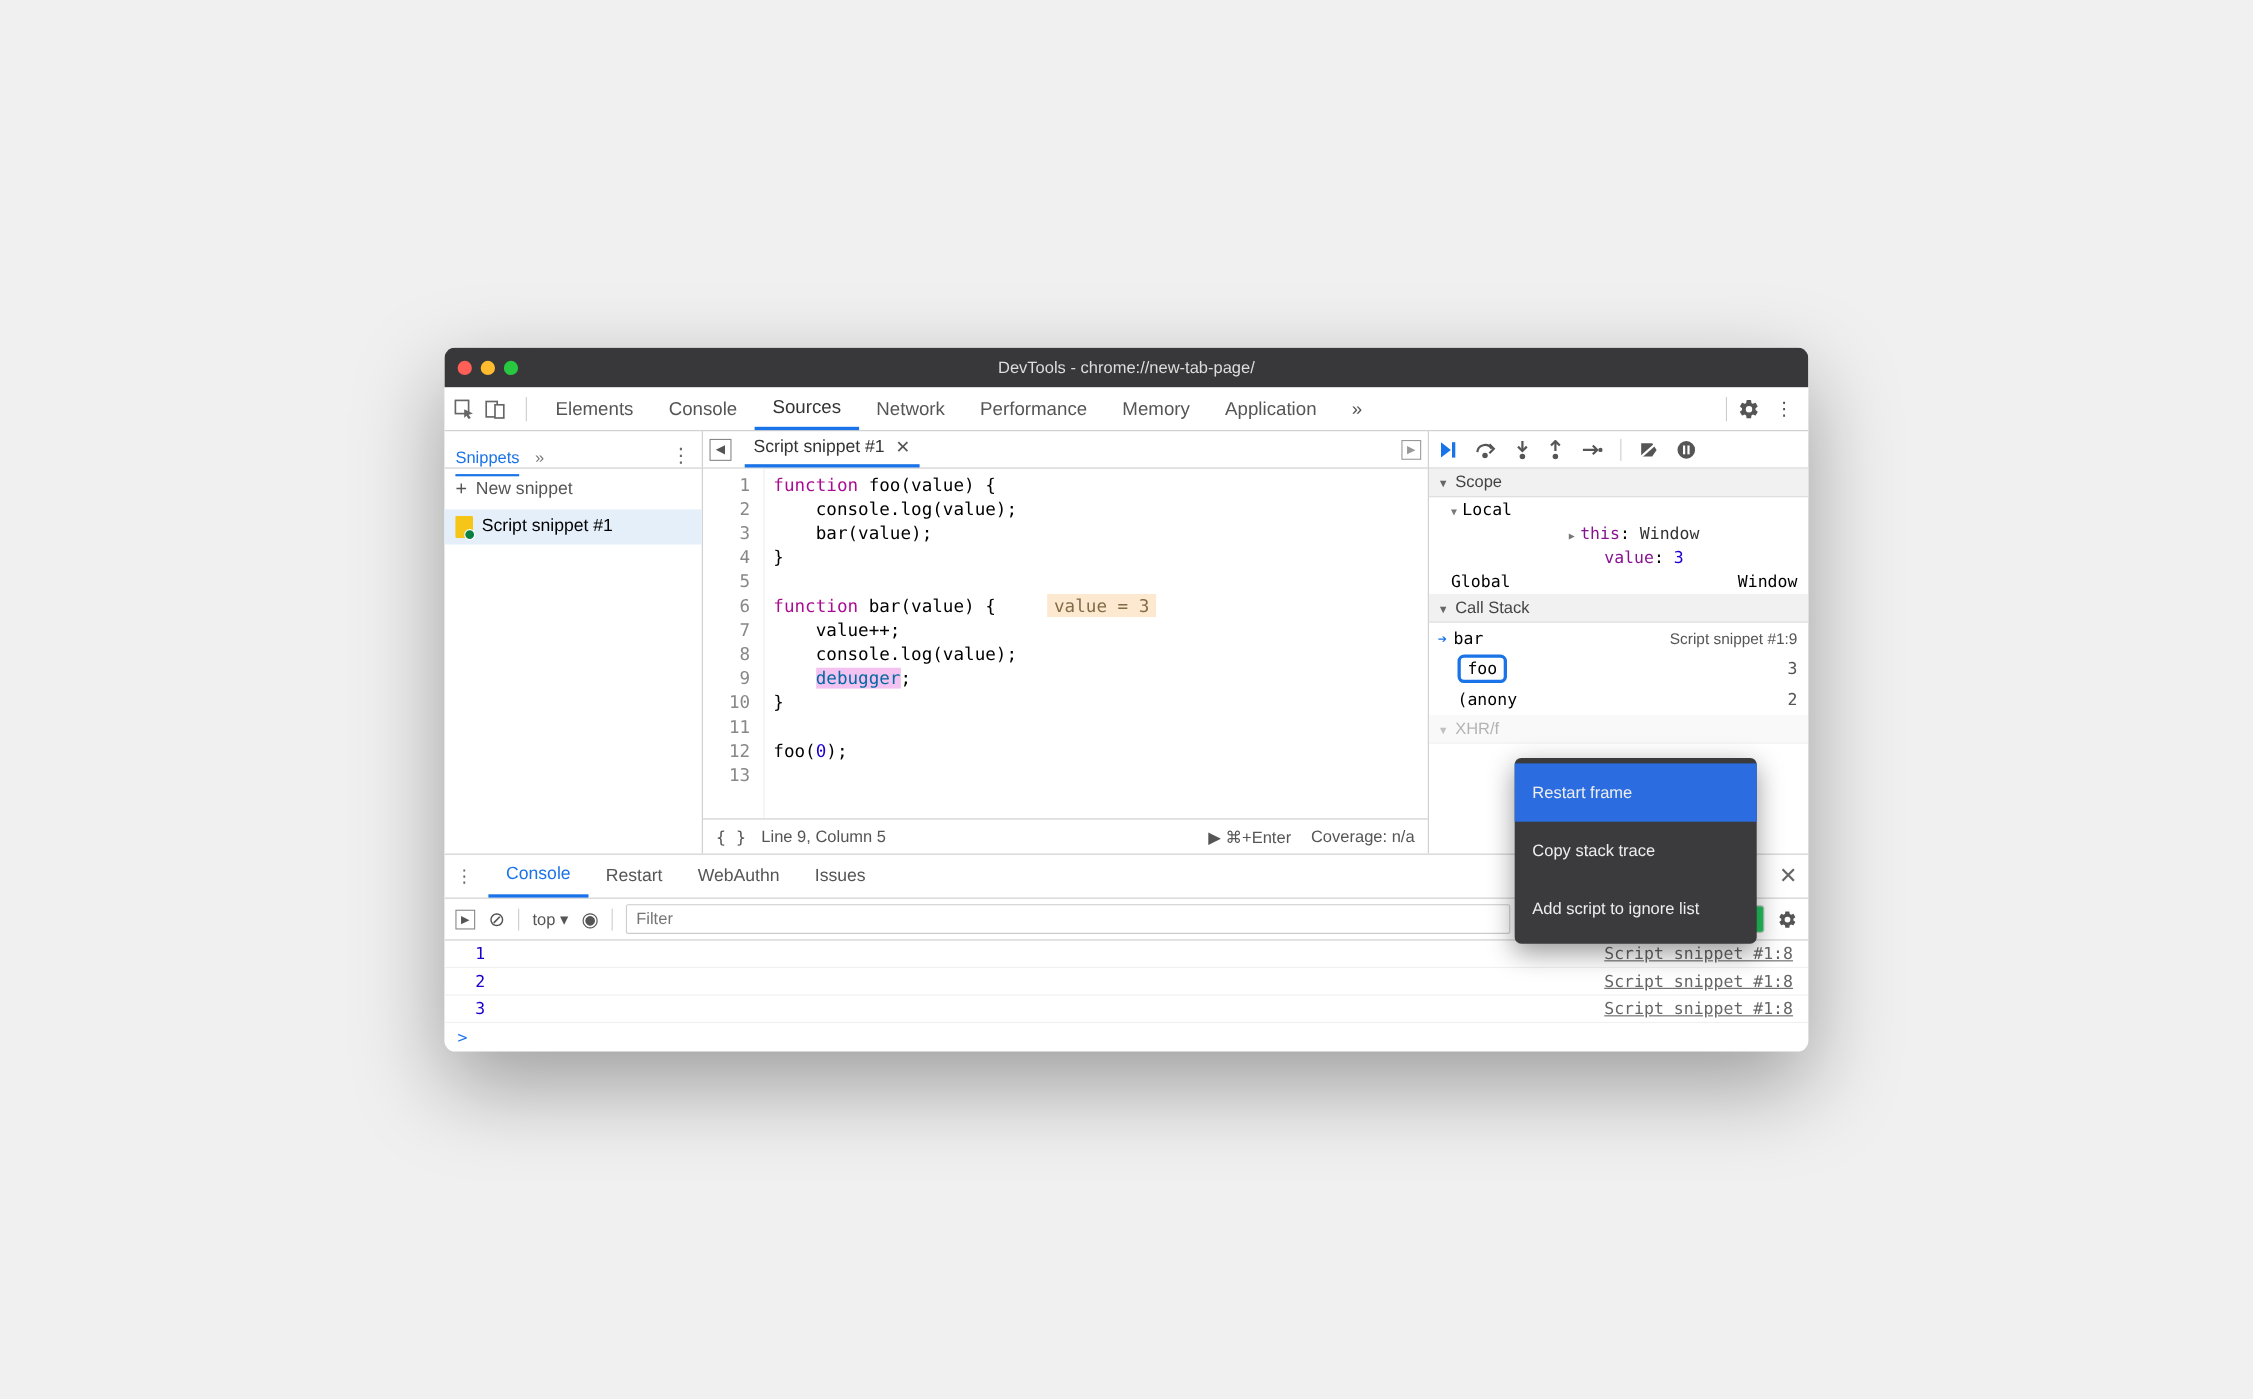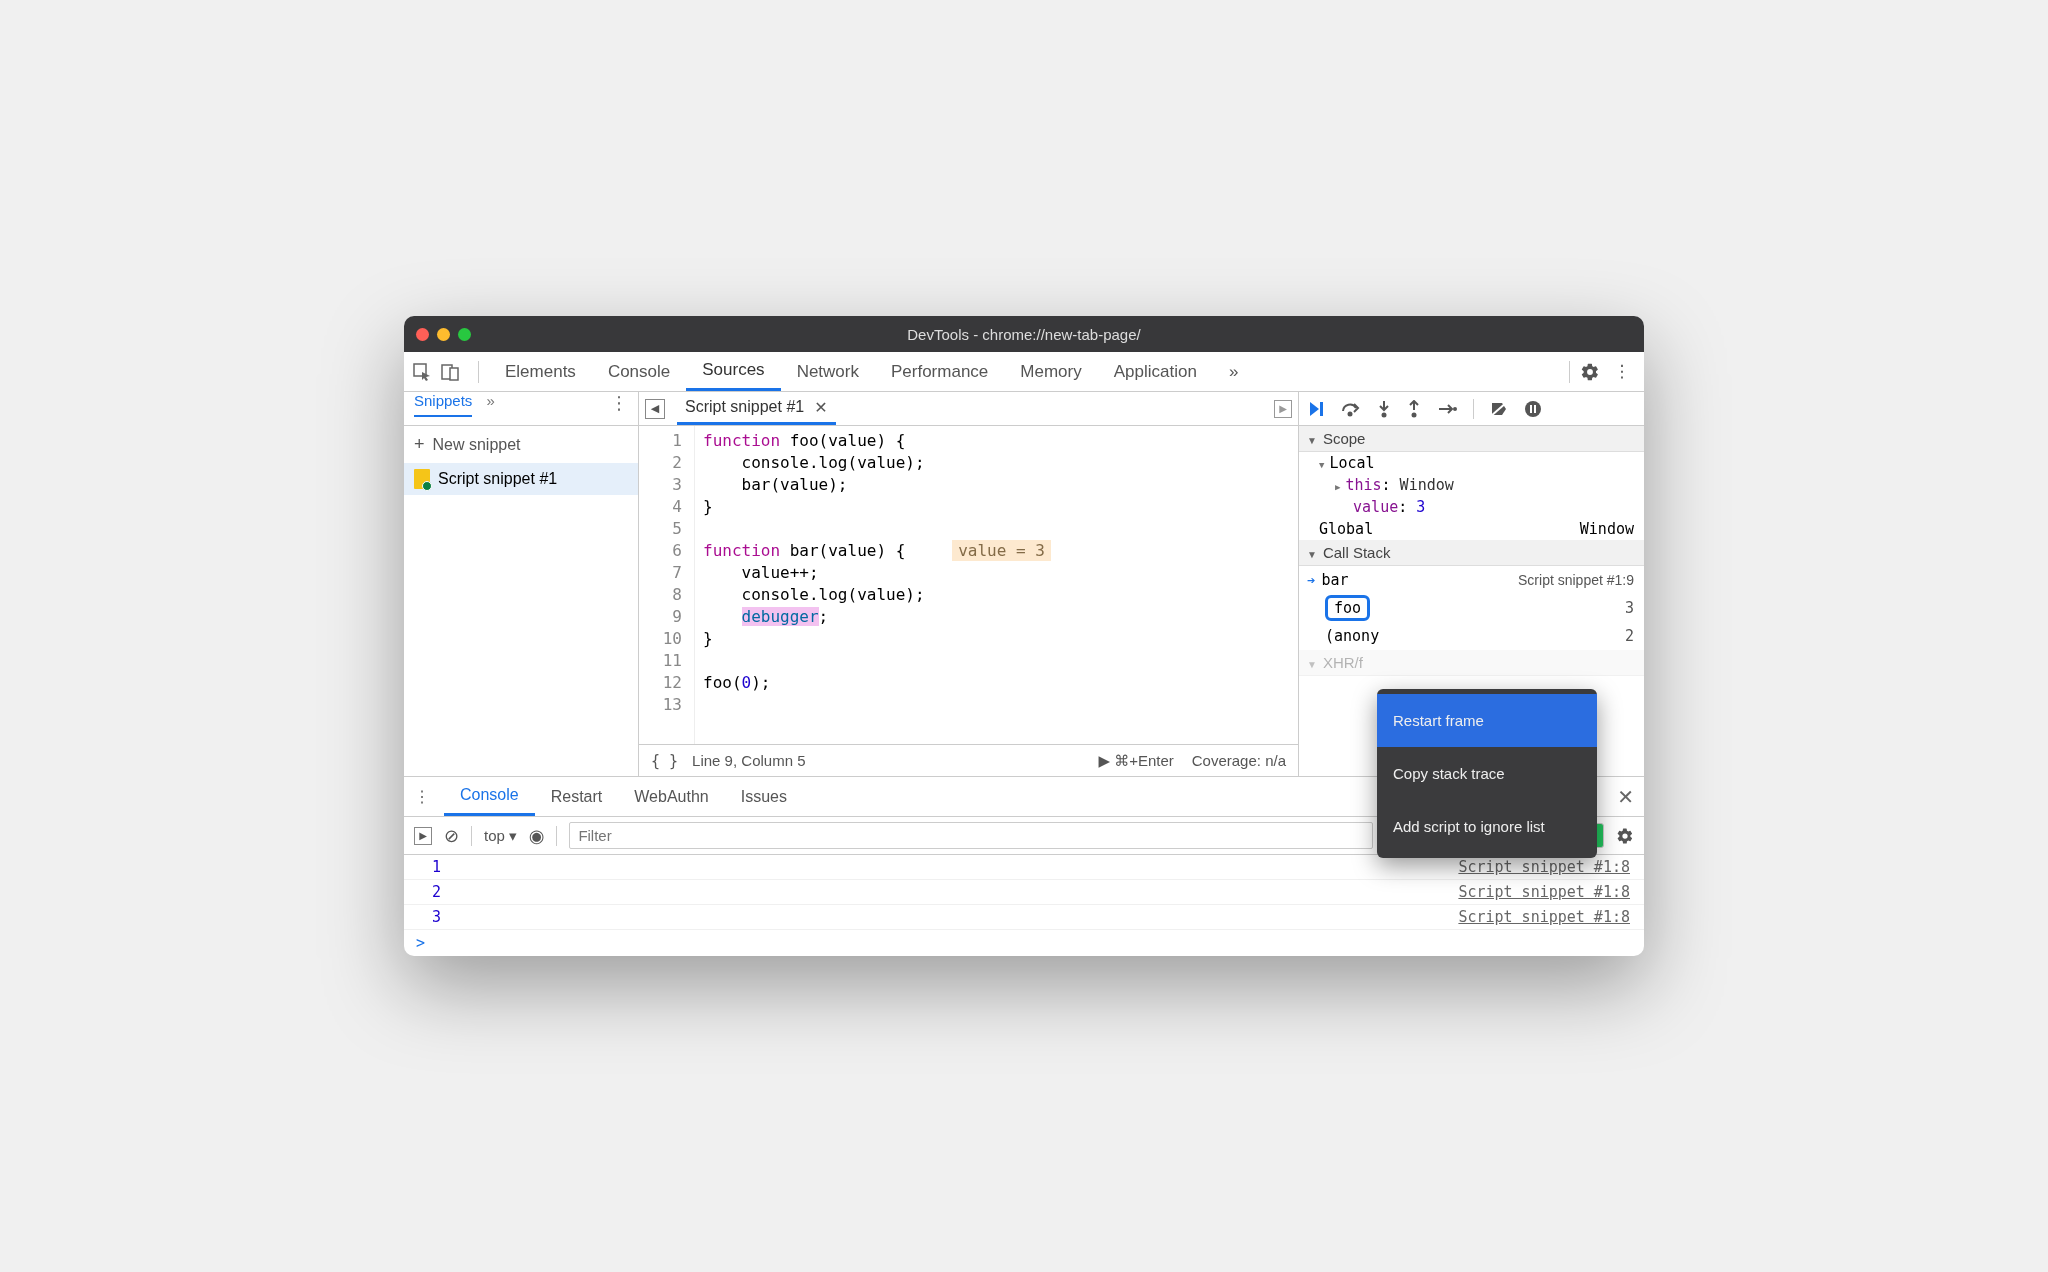--- a/index.html
+++ b/index.html
@@ -49,21 +49,21 @@
 .main-tabs .icon-btn { width: 28px; text-align: center; cursor: pointer; }
 .main-tabs .sep { width: 1px; height: 22px; background: #ccc; margin: 0 10px; }
 .main-tabs .tab { padding: 0 16px; height: 100%; display: flex; align-items: center; cursor: pointer; }
 .main-tabs .tab.active { color: #1a73e8; border-bottom: 3px solid #1a73e8; font-weight: 500; color:#333; }
 .main-tabs .spacer { flex: 1; }
 .main-tabs .right-icon { width: 28px; text-align: center; cursor: pointer; color:#555; }
 
 .workspace { display: flex; height: 385px; border-bottom: 1px solid #ccc; }
 
 .left-panel { width: 235px; border-right: 1px solid #ccc; display: flex; flex-direction: column; }
-.left-header { display: flex; align-items: flex-start; height: 34px; padding: 0 10px; font-size: 15px; color: #555; border-bottom: 1px solid #ccc; }
+.left-header { display: flex; align-items: flex-end; height: 34px; padding: 0 10px; font-size: 15px; color: #555; border-bottom: 1px solid #ccc; }
 .left-header .subtab { color: #1a73e8; border-bottom: 2px solid #1a73e8; padding-bottom: 6px; margin-bottom: -8px; cursor: pointer; }
 .left-header .chev { margin-left: 14px; color: #777; cursor: pointer; }
 .left-header .spacer { flex: 1; }
 .left-header .kebab { font-size: 18px; color: #666; cursor: pointer; }
 .new-snippet { display: flex; align-items: center; padding: 8px 10px; font-size: 16px; color: #555; cursor: pointer; }
 .new-snippet .plus { margin-right: 8px; font-size: 18px; }
 .snippet-item { display: flex; align-items: center; padding: 6px 10px; background: #e5effa; font-size: 16px; cursor: pointer; }
 .snippet-icon { width: 16px; height: 20px; background: #f5c518; margin-right: 8px; position: relative; border-radius: 1px; }
 .snippet-icon::after { content:''; position:absolute; bottom:-2px; right:-2px; width:8px; height:8px; background:#0b8043; border-radius:50%; border:1px solid #fff; }
 
@@ -90,21 +90,21 @@
 
 .right-panel { width: 345px; display: flex; flex-direction: column; font-size: 15px; }
 .debug-toolbar { display: flex; align-items: center; height: 34px; border-bottom: 1px solid #ccc; padding: 0 8px; gap: 16px; color: #555; }
 .debug-toolbar .btn { cursor: pointer; font-size: 16px; }
 .debug-toolbar .resume { color: #1a73e8; font-size: 18px; }
 .debug-toolbar .sep2 { width:1px; height:20px; background:#ccc; }
 
 .section-hdr { background: #f1f1f1; padding: 4px 8px; border-bottom: 1px solid #ddd; cursor: pointer; color: #444; }
 .section-hdr::before { content: "▼"; font-size: 10px; margin-right: 6px; color: #666; }
 .tree-row { padding: 2px 8px 2px 20px; font-family: "Menlo", monospace; font-size: 15px; }
-.tree-row.indent2 { padding-left: 36px; }
+.tree-row.indent2 { padding-left: 36px; text-align: center; }
 .tree-row .arrow-r::before { content:"▶"; font-size:9px; margin-right:5px; color:#777; }
 .tree-row .arrow-d::before { content:"▼"; font-size:9px; margin-right:5px; color:#777; }
 .prop { color: #881391; }
 .val-win { color: #333; }
 .val-num { color: #1c00cf; }
 .global-row { display:flex; justify-content:space-between; padding: 2px 10px 2px 20px; font-family:"Menlo",monospace; }
 
 .callstack-item { display: flex; justify-content: space-between; align-items: center; padding: 5px 10px 5px 8px; font-family: "Menlo", monospace; font-size: 15px; cursor:pointer; }
 .callstack-item .marker { color: #1a73e8; margin-right: 6px; font-size:14px; }
 .callstack-item .loc { font-family: -apple-system, sans-serif; color: #555; font-size: 14px; }

